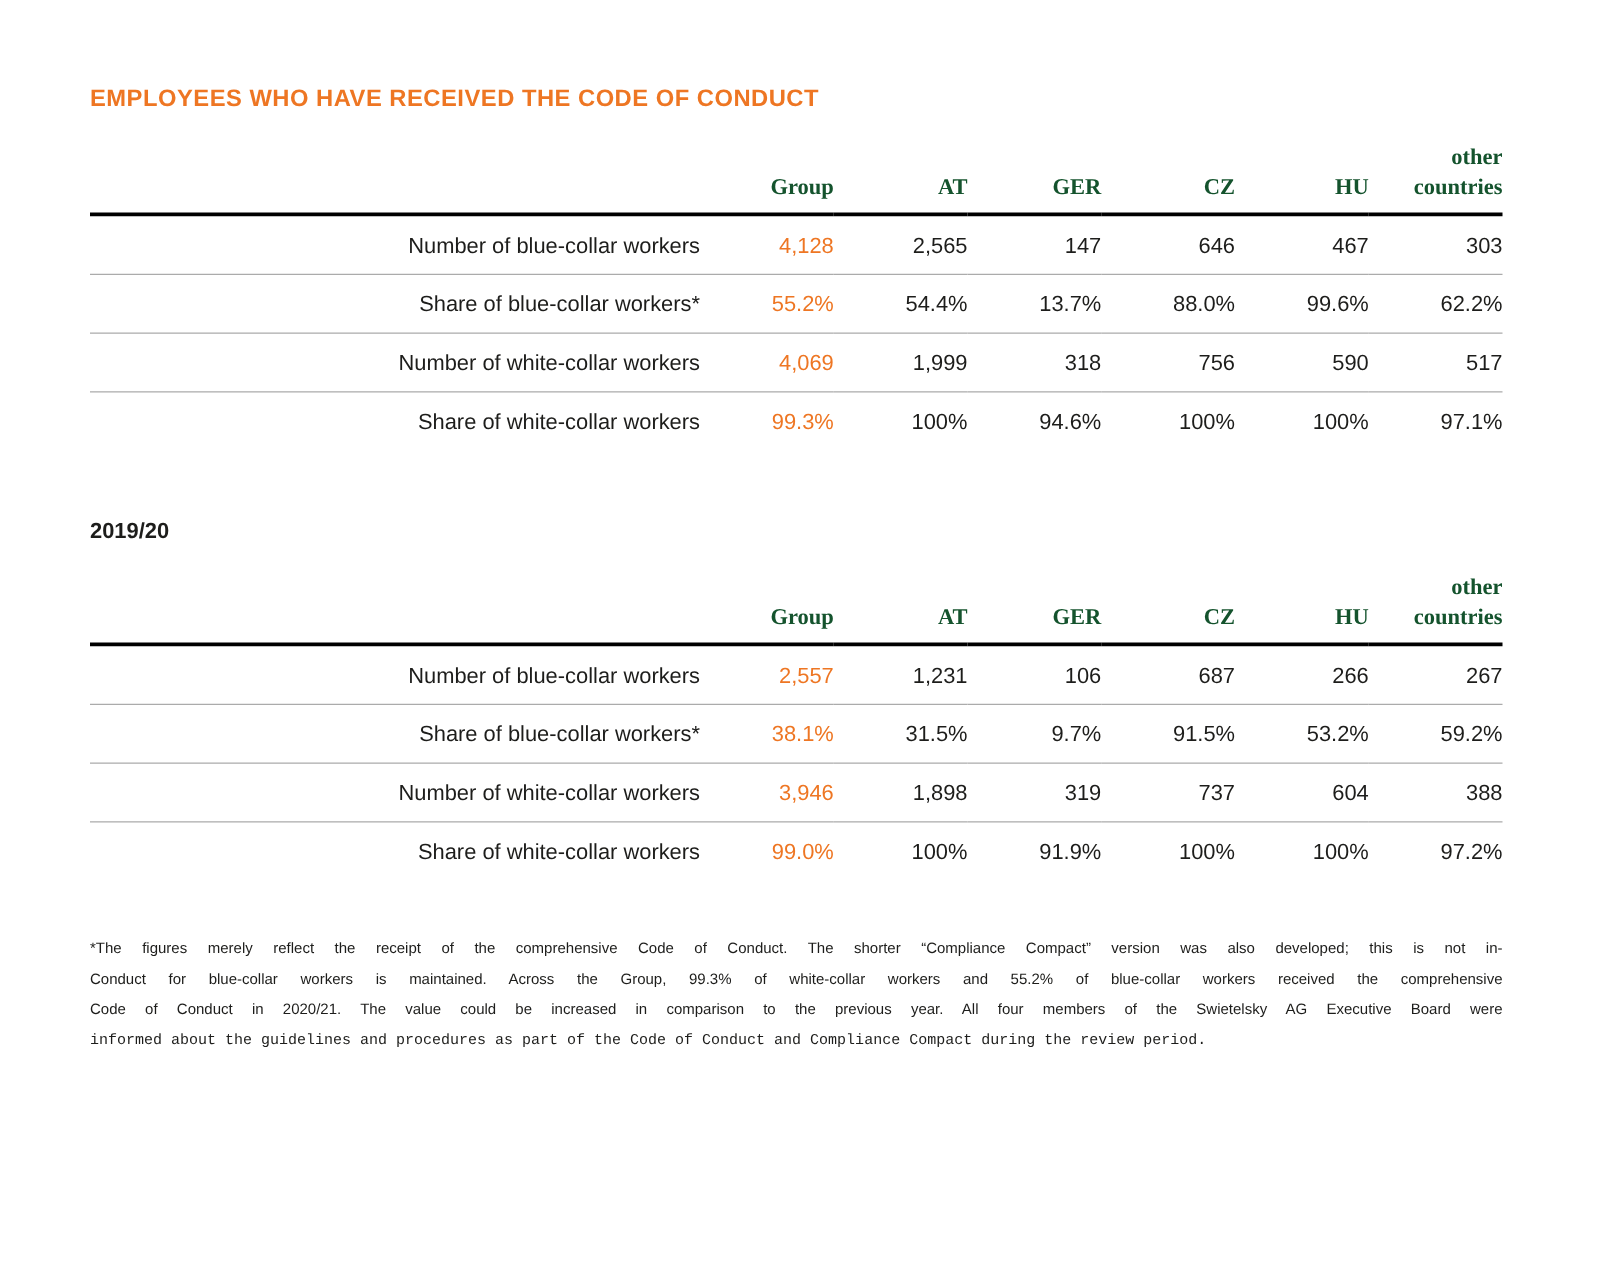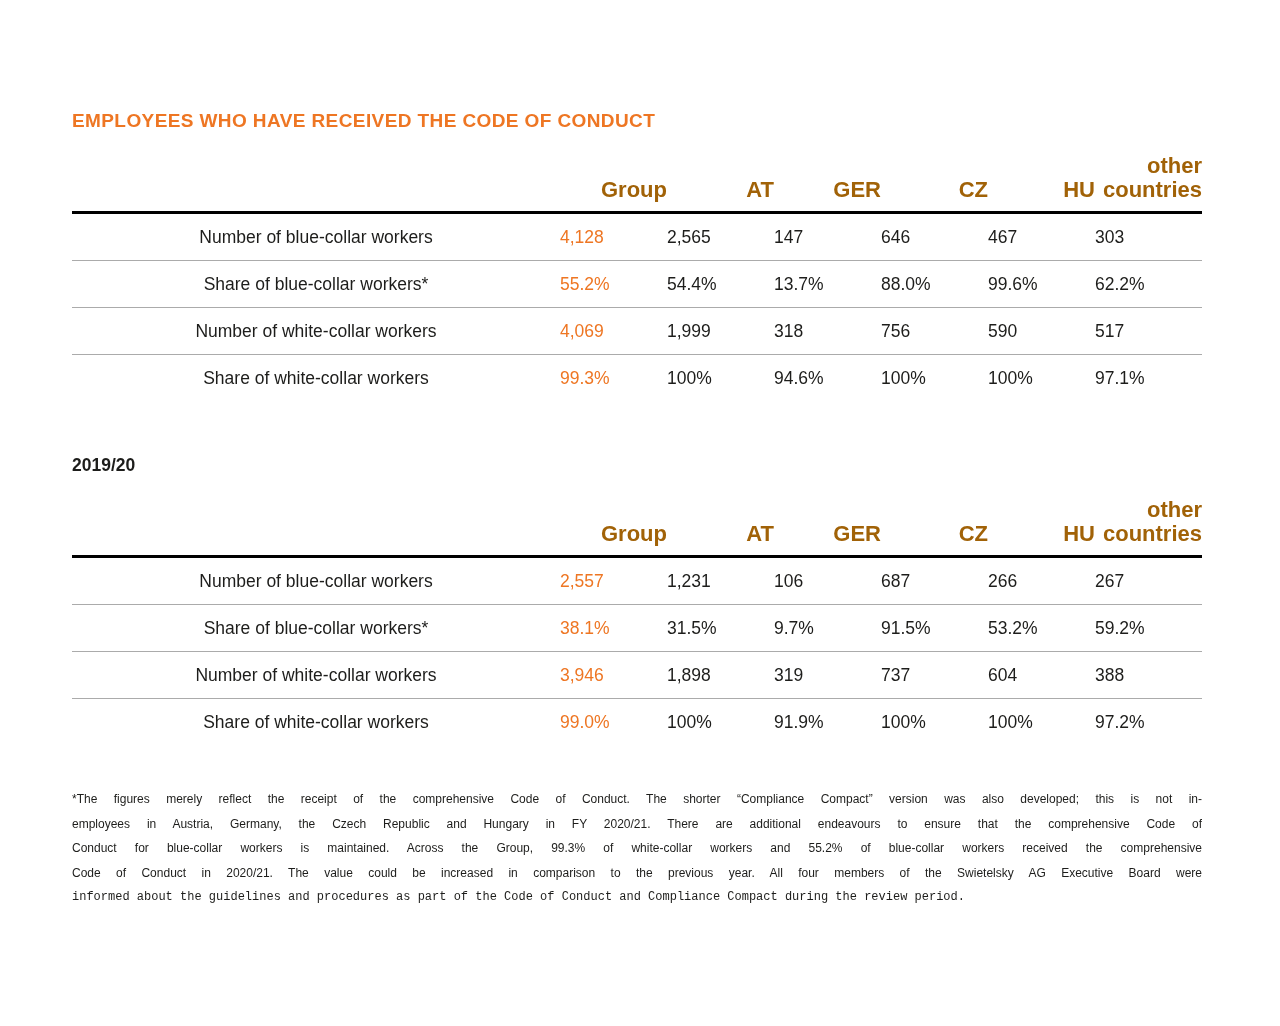--- a/index.html
+++ b/index.html
@@ -4,21 +4,21 @@
 <style>
   html, body { margin: 0; padding: 0; }
   body {
     width: 1280px;
     height: 1026px;
     background: #ffffff;
     font-family: "Liberation Sans", "DejaVu Sans", sans-serif;
     color: #1d1d1b;
     overflow: hidden;
   }
-  .page { padding: 69px 50px 0 72px; margin-top: 41px; }
+  .page { padding: 69px 50px 0 72px; }
 
   .page-title {
     margin: 0;
     font-size: 19px;
     font-weight: bold;
     letter-spacing: 0.4px;
     color: #EE7623;
     line-height: 22px;
   }
 
@@ -31,39 +31,40 @@
   }
   .section-2 .period-heading { margin-top: 54px; }
 
   table.coc-table {
     width: 1130px;
     border-collapse: collapse;
     table-layout: fixed;
     margin-top: 22px;
   }
   .coc-table th {
-    font-size: 22px;
+    font-size: 18px;
     font-weight: bold;
     text-align: right;
     vertical-align: bottom;
     padding: 0 0 9px 0;
     border-bottom: 3px solid #000000;
     line-height: 24px;
-    color: #a16207;
+    color: #14532d;
+    font-family: Liberation Serif, serif;
   }
   .coc-table th.label-col { text-align: left; }
   .coc-table td {
     font-size: 17.5px;
-    text-align: left;
+    text-align: right;
     padding: 13px 0;
     border-bottom: 1px solid #ababab;
     line-height: 20px;
     white-space: nowrap;
   }
-  .coc-table td.row-label { text-align: center; }
+  .coc-table td.row-label { text-align: right; }
   .coc-table tbody tr:last-child td { border-bottom: none; }
   .accent { color: #EE7623; }
 
   .footnote {
     width: 1130px;
     margin-top: 42px;
     font-size: 12px;
     line-height: 24.5px;
     color: #1d1d1b;
   }
@@ -204,19 +205,18 @@
           <td>100%</td>
           <td>100%</td>
           <td>97.2%</td>
         </tr>
       </tbody>
     </table>
   </section>
 
   <div class="footnote">
     <div class="footnote-line">*The figures merely reflect the receipt of the comprehensive Code of Conduct. The shorter “Compliance Compact” version was also developed; this is not in-</div>
-    <div class="footnote-line">employees in Austria, Germany, the Czech Republic and Hungary in FY 2020/21. There are additional endeavours to ensure that the comprehensive Code of</div>
     <div class="footnote-line">Conduct for blue-collar workers is maintained. Across the Group, 99.3% of white-collar workers and 55.2% of blue-collar workers received the comprehensive</div>
     <div class="footnote-line">Code of Conduct in 2020/21. The value could be increased in comparison to the previous year. All four members of the Swietelsky AG Executive Board were</div>
     <div class="footnote-line">informed about the guidelines and procedures as part of the Code of Conduct and Compliance Compact during the review period.</div>
   </div>
 
 </main>
 
 </body></html>

